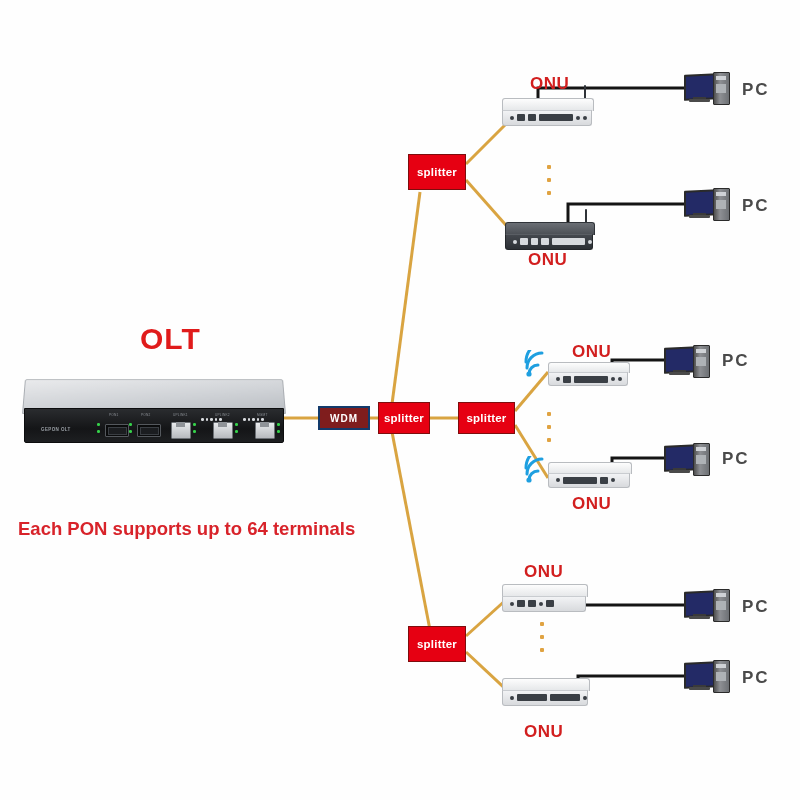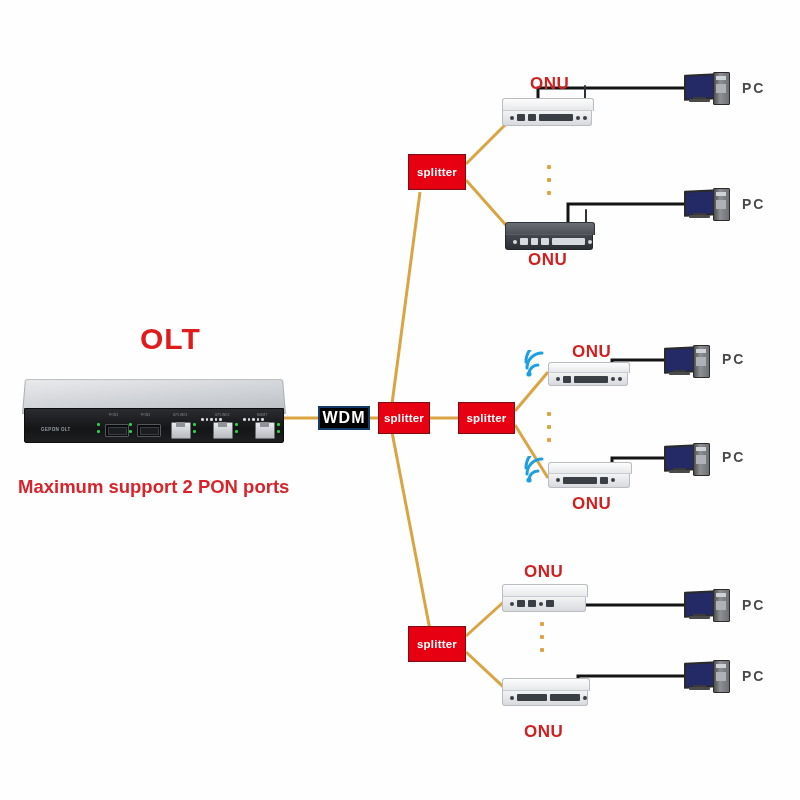--- a/index.html
+++ b/index.html
@@ -12,41 +12,41 @@
   #stage{position:relative;width:800px;height:800px;background:#fefefe;}
 
   
   .lbl-onu{
     position:absolute;color:#d21f1f;font-weight:700;
     font-size:17px;letter-spacing:.5px;white-space:nowrap;
     font-family:"Liberation Sans", sans-serif;
   }
   .lbl-pc{
     position:absolute;color:#4a4a4a;font-weight:700;
-    font-size:14px;letter-spacing:2px;white-space:nowrap;
+    font-size:17px;letter-spacing:2px;white-space:nowrap;
   }
   .lbl-olt{
     position:absolute;color:#e01b1b;font-weight:700;
     font-size:30px;letter-spacing:1px;
   }
   .note{
     position:absolute;color:#d8232a;font-weight:700;
     font-size:18.5px;white-space:nowrap;
   }
 
   
   .splitter{
     position:absolute;background:#e60012;border:1.5px solid #7d0d0d;
     color:#ffffff;font-weight:700;font-size:11.5px;
     display:flex;align-items:center;justify-content:center;
     letter-spacing:.2px;box-sizing:border-box;
   }
   .wdm{
-    position:absolute;background:#000000;border:2px solid #123a6b;
-    color:#ffffff;font-weight:700;font-size:16px;
+    position:absolute;background:#7f1d1d;border:2px solid #123a6b;
+    color:#ffffff;font-weight:700;font-size:10px;
     display:flex;align-items:center;justify-content:center;
     letter-spacing:1px;box-sizing:border-box;
   }
 
   
   svg.wires{position:absolute;left:0;top:0;width:800px;height:800px;pointer-events:none;}
 
   
   .dots{position:absolute;display:flex;flex-direction:column;gap:9px;align-items:center;}
   .dots i{display:block;width:4px;height:4px;background:#e0a342;border-radius:1px;}
@@ -196,21 +196,21 @@
       <span class="ledg" style="left:218px;top:9px;">
         <i></i>
           <i></i>
           <i></i>
           <i></i>
           <i></i>
       </span>
     </div>
   </div>
 
-  <div class="note" style="left:18px;top:476px;">Maximum support 2 PON ports</div>
+  <div class="note" style="left:18px;top:518px;">Each PON supports up to 64 terminals</div>
 
   <div class="wdm" style="left:318px;top:406px;width:52px;height:24px;">
     <span>WDM</span>
   </div>
 
   <div class="splitter" style="left:408px;top:154px;width:58px;height:36px;">
     <span>splitter</span>
   </div>
 
   <div class="splitter" style="left:378px;top:402px;width:52px;height:32px;">

